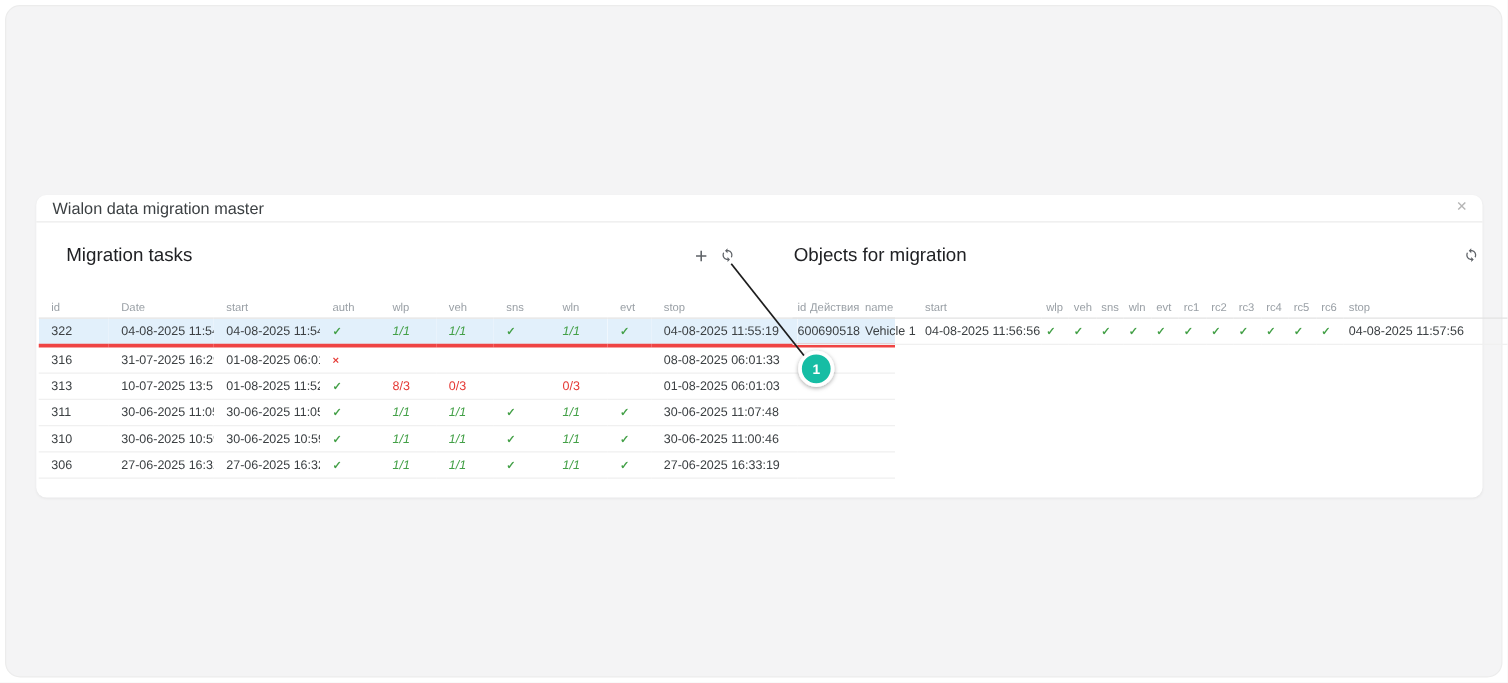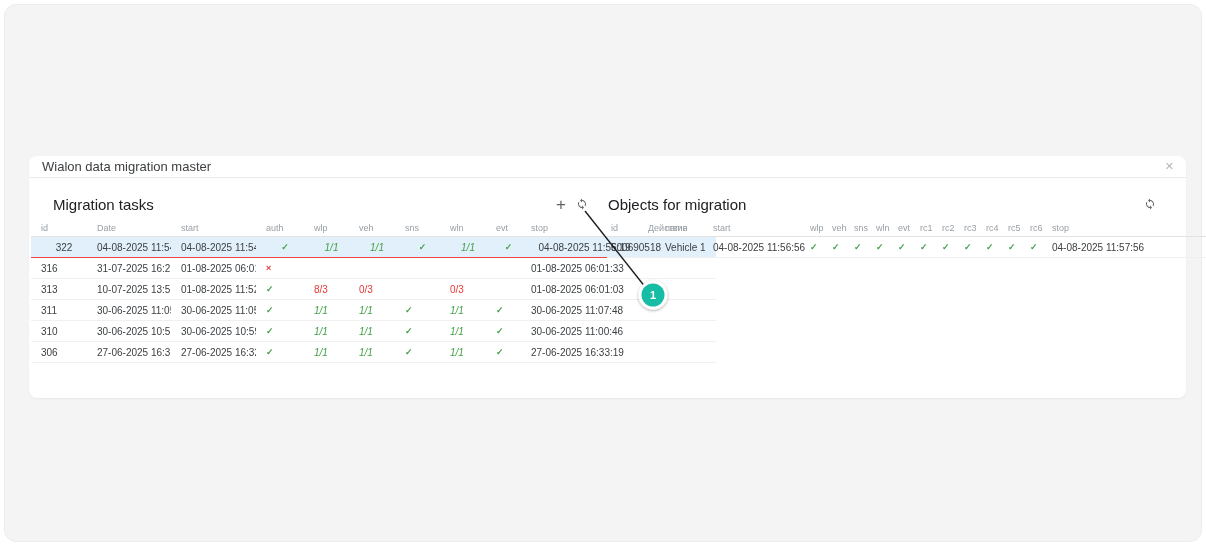--- a/index.html
+++ b/index.html
@@ -15,42 +15,42 @@
   .dialog{
     position:absolute;left:24px;top:151px;width:1157px;height:242px;
     background:#ffffff;border-radius:8px;box-shadow:0 1px 2px rgba(0,0,0,.05);
   }
   .dialog-header{height:21px;border-bottom:1px solid #ebebeb;display:flex;align-items:center;}
   .dialog-title{font-size:13px;color:#3c4043;padding-left:13px;}
   .close-btn{margin-left:auto;margin-right:12px;border:none;background:none;padding:0;
     color:#b5b5b5;font-size:11px;line-height:1;cursor:pointer;}
   .panel{position:absolute;top:35px;}
   .panel-left{left:2px;width:575px;}
-  .panel-right{left:578px;width:559px;}
+  .panel-right{left:605px;width:559px;}
   .section-head{display:flex;align-items:center;height:26px;}
   .section-title{font-size:15px;color:#202124;}
   .panel-left .section-title{margin-left:22px;}
   .panel-right .section-title{margin-left:1px;}
   .toolbar{margin-left:auto;display:flex;align-items:center;gap:10px;}
   .panel-left .toolbar{margin-right:18px;}
   .panel-right .toolbar{margin-right:10px;}
   .icon-btn{background:none;border:none;padding:0;margin:0;cursor:pointer;
     color:#5f6368;display:flex;align-items:center;line-height:1;}
   .plus-btn{font-size:17px;font-weight:300;color:#5f6368;}
-  table{border-collapse:collapse;table-layout:fixed;width:100%;margin-top:6px;}
+  table{border-collapse:collapse;table-layout:fixed;width:100%;margin-top:24px;}
   th{font-size:9px;font-weight:400;color:#9aa0a6;text-align:left;
      padding:0 0 3px 10px;border-bottom:1px solid #e2e2e2;white-space:nowrap;overflow:hidden;}
   td{font-size:10px;color:#3c4043;height:20px;padding:0 0 0 10px;
      border-bottom:1px solid #f0f0f0;white-space:nowrap;overflow:hidden;}
   .tbl-right th,.tbl-right td{padding-left:4px;}
   td.ok{color:#43a047;font-style:italic;}
   td.err{color:#e53935;}
   td.ok-mark{color:#43a047;font-weight:700;font-size:9px;}
   td.err-mark{color:#e53935;font-weight:700;font-size:9px;}
-  tr.selected td{background:#e2f0fb;border-top:1px solid #abd0ee;border-bottom:1px solid #ef4444;text-align:center;}
+  tr.selected td{background:#e2f0fb;border-top:1px solid #abd0ee;border-bottom:3px solid #ef4444;}
   .annotation-overlay{position:absolute;left:0;top:0;pointer-events:none;}
   
   .tbl-left .c0{width:46px}.tbl-left .c1{width:74px}.tbl-left .c2{width:75px}
   .tbl-left .c3{width:38px}.tbl-left .c4{width:35px}.tbl-left .c5{width:36px}
   .tbl-left .c6{width:35px}.tbl-left .c7{width:36px}.tbl-left .c8{width:25px}
   .tbl-left .c9{width:107px}.tbl-left .c10{width:68px}
   
   .tbl-right .c0{width:50px}.tbl-right .c1{width:44px}.tbl-right .c2{width:93px}
   .tbl-right .c3,.tbl-right .c4,.tbl-right .c5,.tbl-right .c6,.tbl-right .c7,
   .tbl-right .c8,.tbl-right .c9,.tbl-right .c10,.tbl-right .c11,.tbl-right .c12,
@@ -118,21 +118,21 @@
             <tr>
               <td class="c0">316</td>
               <td class="c1">31-07-2025 16:29:02</td>
               <td class="c2">01-08-2025 06:01:03</td>
               <td class="c3 err-mark">×</td>
               <td class="c4"></td>
               <td class="c5"></td>
               <td class="c6"></td>
               <td class="c7"></td>
               <td class="c8"></td>
-              <td class="c9">01-08-2025 06:01:33</td>
+              <td class="c9">08-08-2025 06:01:33</td>
               <td class="c10"></td>
             </tr>
             <tr>
               <td class="c0">313</td>
               <td class="c1">10-07-2025 13:51:35</td>
               <td class="c2">01-08-2025 11:52:02</td>
               <td class="c3 ok-mark">✓</td>
               <td class="c4 err">8/3</td>
               <td class="c5 err">0/3</td>
               <td class="c6"></td>

